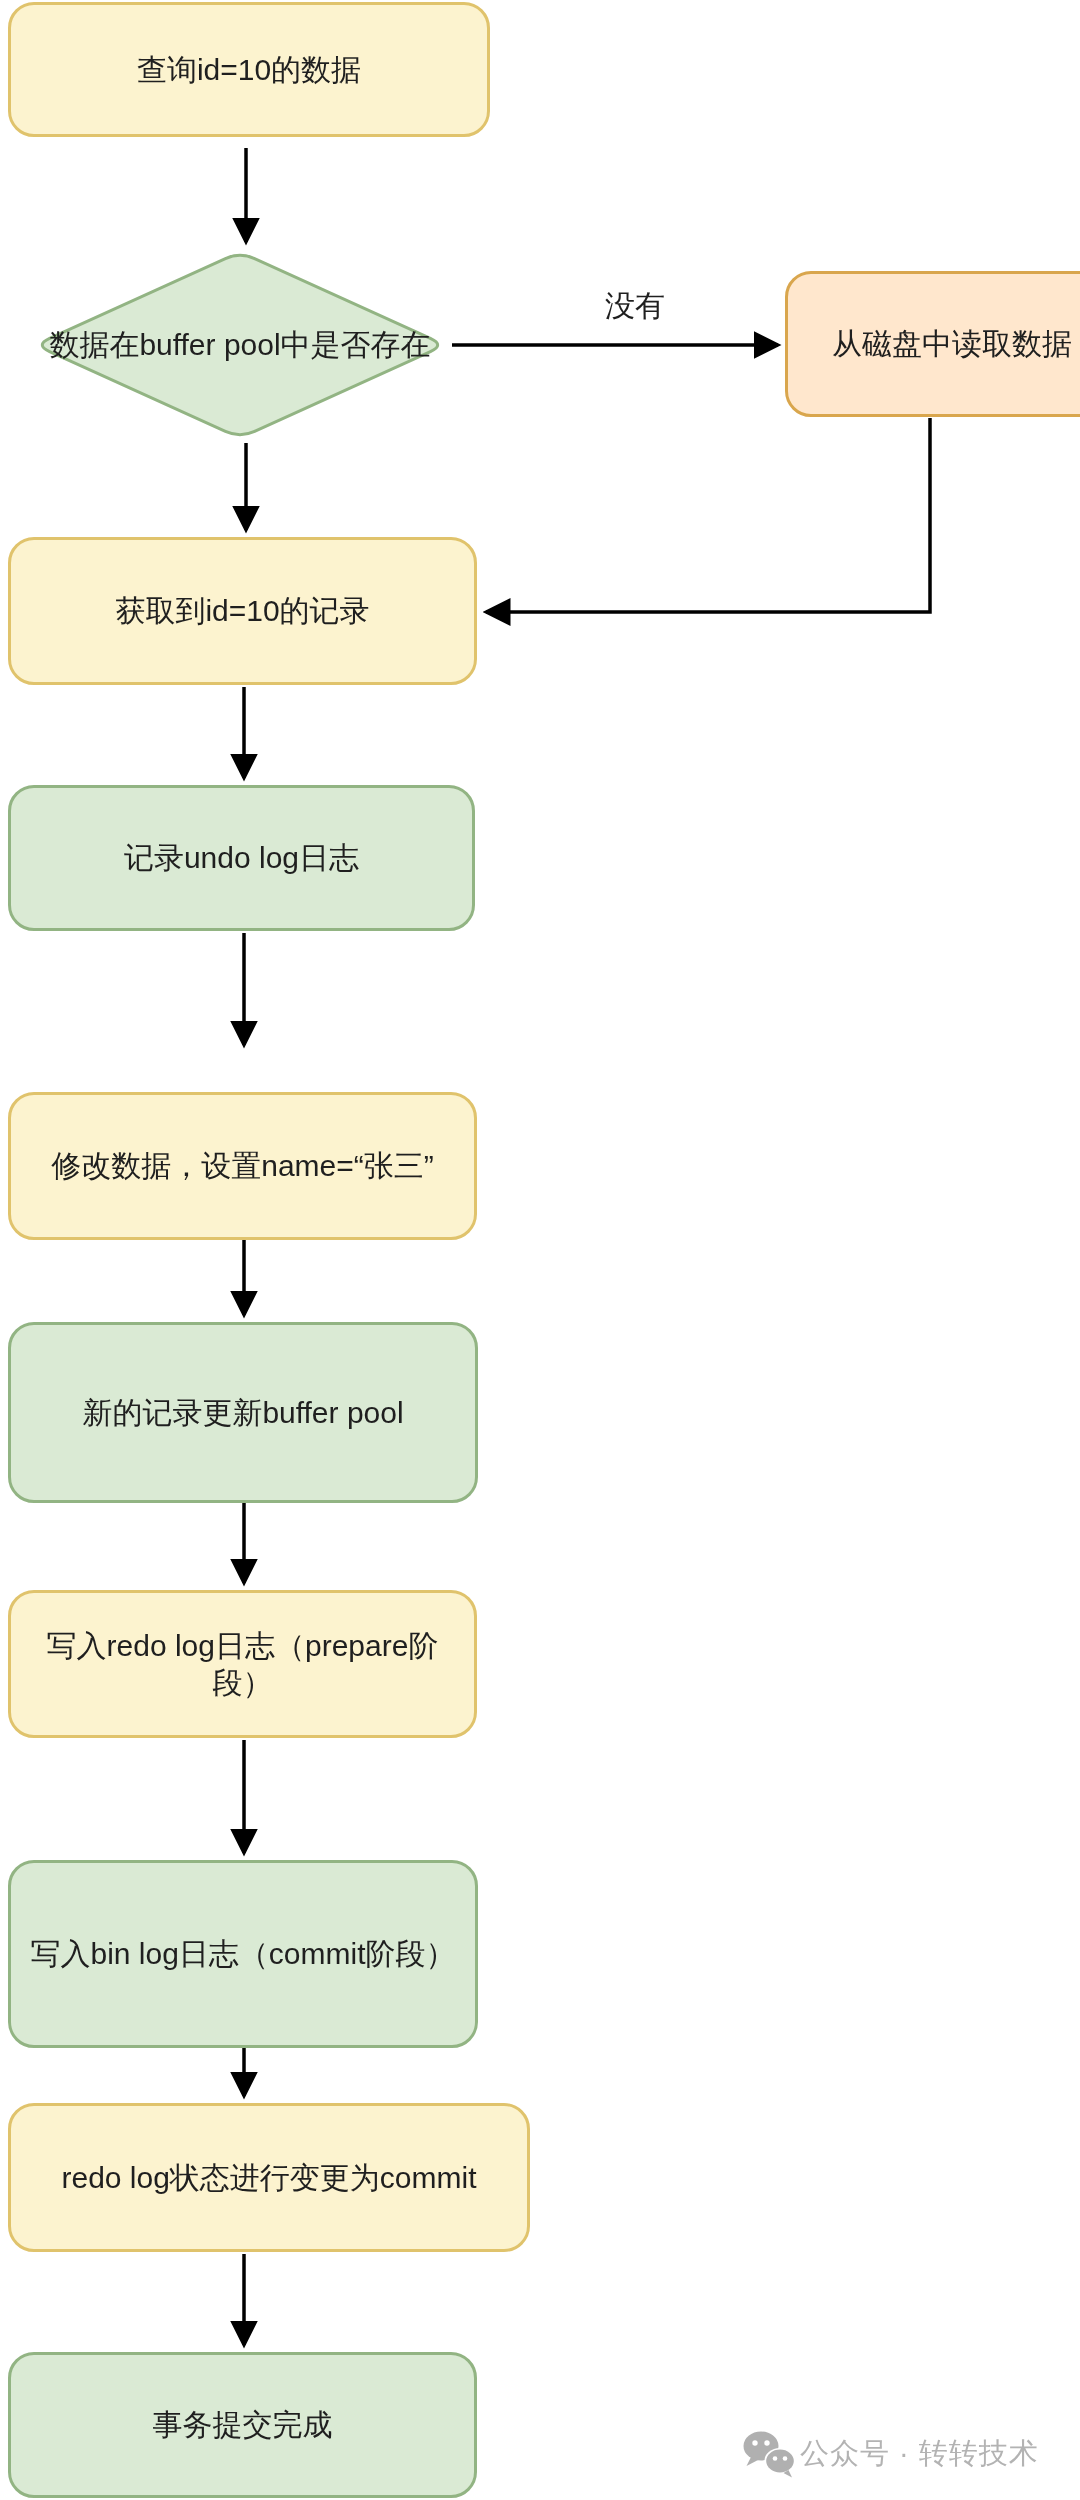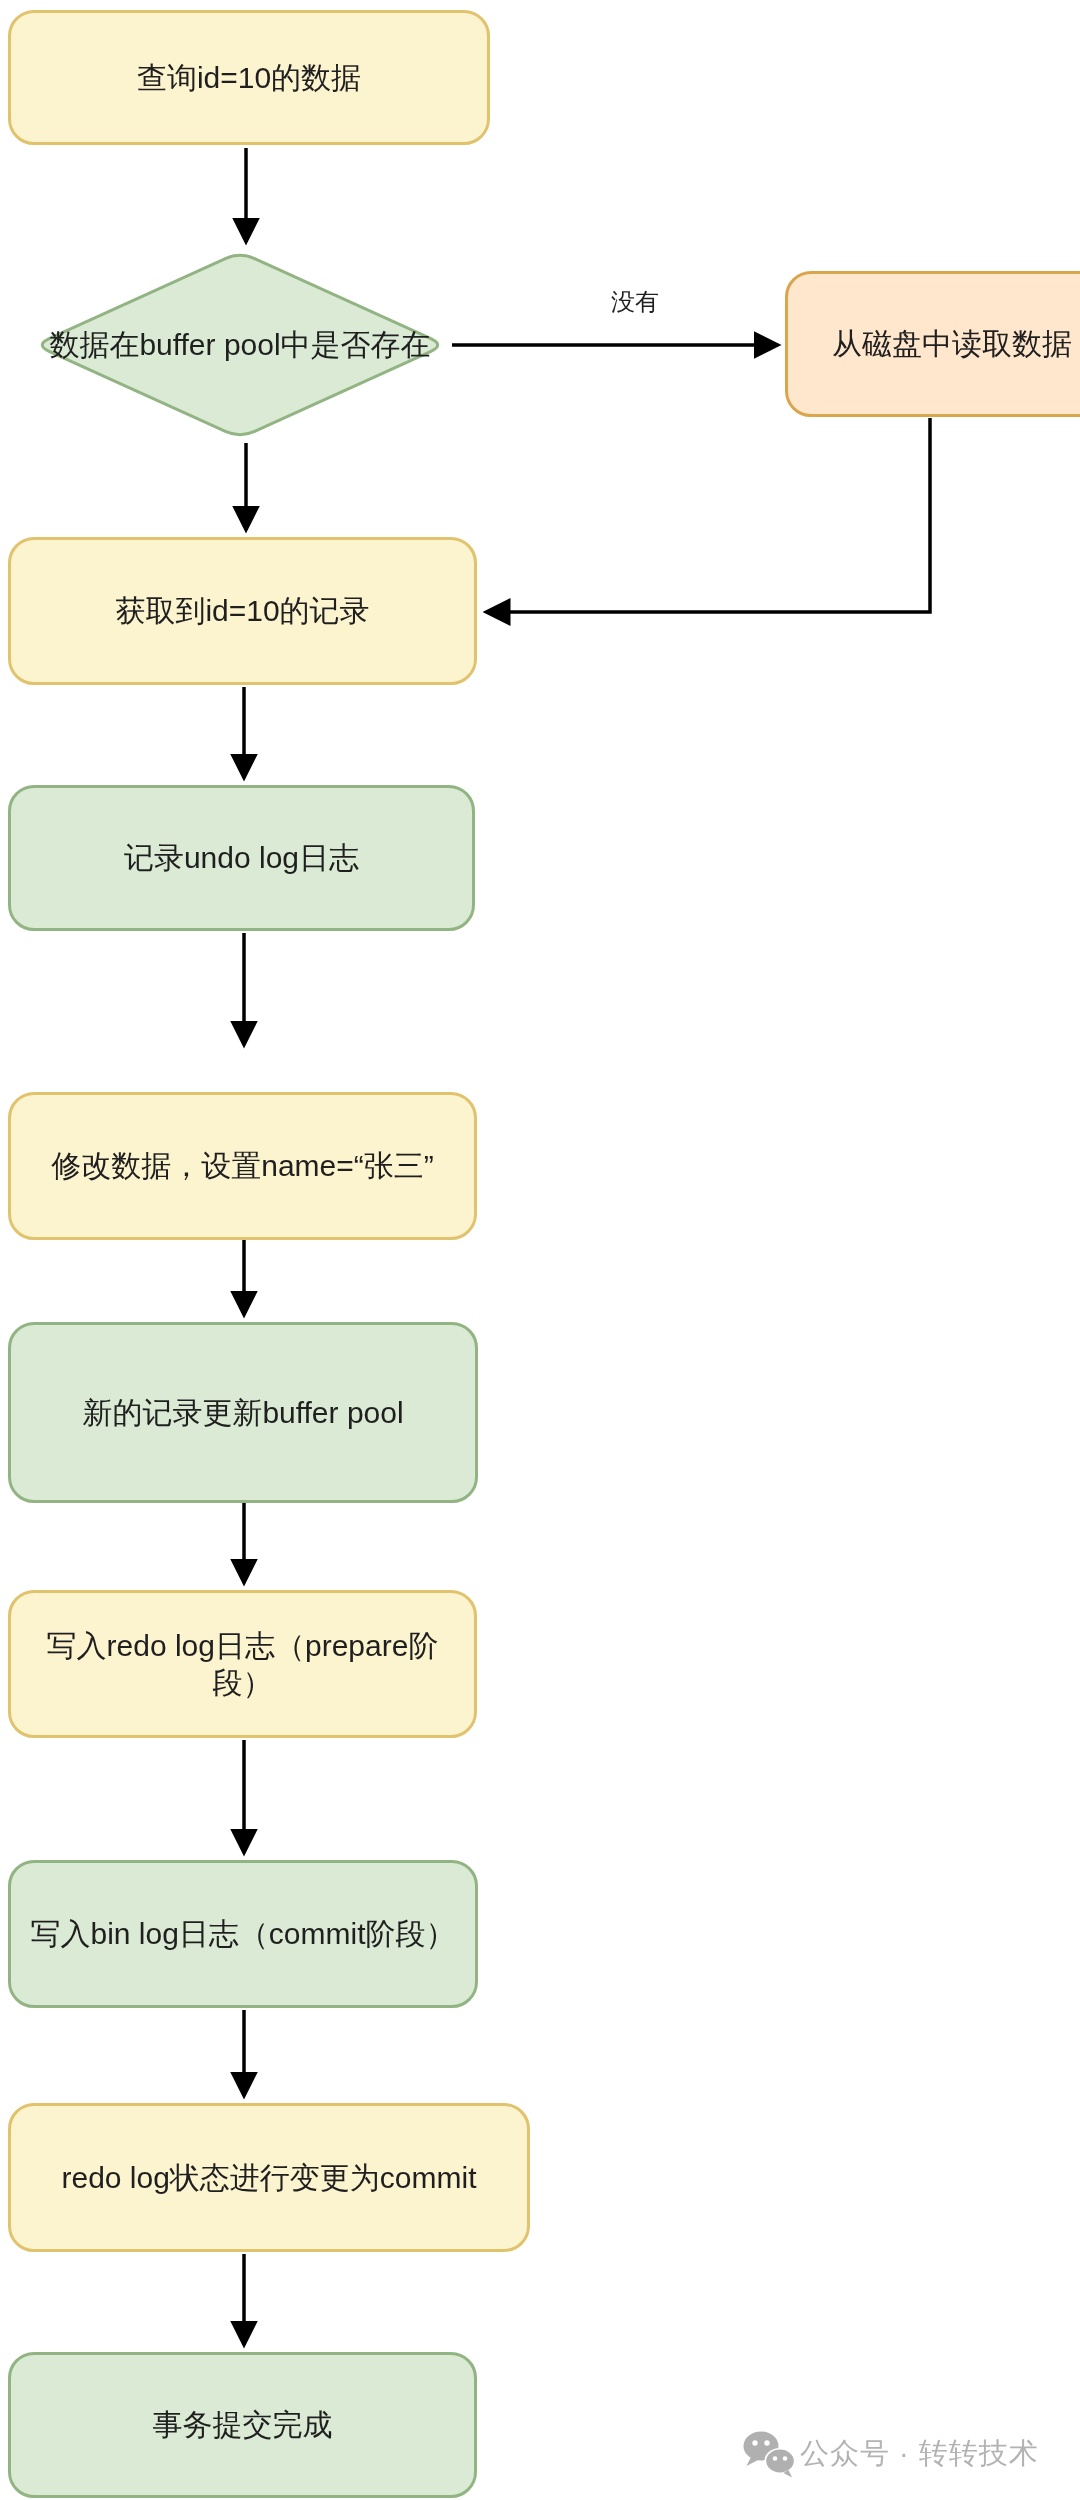--- a/index.html
+++ b/index.html
@@ -42,21 +42,21 @@
   .edges {
     position: absolute; left: 0; top: 0;
     width: 1080px; height: 2500px;
     pointer-events: none;
   }
   .edge-label {
     position: absolute;
     left: 585px; top: 286px;
     width: 100px;
     text-align: center;
-    font-size: 24px;
+    font-size: 30px;
     color: #1f1f1f;
   }
   .watermark {
     position: absolute;
     left: 742px; top: 2430px;
     display: flex;
     align-items: center;
     gap: 4px;
     color: #B3B3B3;
     font-size: 29px;
@@ -83,21 +83,21 @@
       <path d="M244 687 L244 778" marker-end="url(#ah)"></path>
       <path d="M244 933 L244 1045" marker-end="url(#ah)"></path>
       <path d="M244 1202 L244 1315" marker-end="url(#ah)"></path>
       <path d="M244 1472 L244 1583" marker-end="url(#ah)"></path>
       <path d="M244 1740 L244 1853" marker-end="url(#ah)"></path>
       <path d="M244 2010 L244 2096" marker-end="url(#ah)"></path>
       <path d="M244 2254 L244 2345" marker-end="url(#ah)"></path>
     </g>
   </svg>
 
-  <div class="node yellow" style="left:8px; top:10px; width:482px; height:135px;">
+  <div class="node yellow" style="left:8px; top:2px; width:482px; height:135px;">
     <span>查询id=10的数据</span>
   </div>
 
   <div class="diamond-wrap">
     <svg width="414" height="190" viewBox="0 0 414 190" xmlns="http://www.w3.org/2000/svg">
       <path d="M 192.4,8.6 Q 207,2 221.6,8.6 L 397.4,88.4 Q 412,95 397.4,101.6 L 221.6,181.4 Q 207,188 192.4,181.4 L 16.6,101.6 Q 2,95 16.6,88.4 Z" fill="#DAEAD4" stroke="#92B483" stroke-width="3"></path>
     </svg>
     <div class="diamond-label">数据在buffer pool中是否存在</div>
   </div>
 
@@ -120,21 +120,21 @@
   </div>
 
   <div class="node green" style="left:8px; top:1322px; width:470px; height:181px;">
     <span>新的记录更新buffer pool</span>
   </div>
 
   <div class="node yellow" style="left:8px; top:1590px; width:469px; height:148px;">
     <span>写入redo log日志（prepare阶段）</span>
   </div>
 
-  <div class="node green" style="left:8px; top:1860px; width:470px; height:148px;">
+  <div class="node green" style="left:8px; top:1860px; width:470px; height:188px;">
     <span>写入bin log日志（commit阶段）</span>
   </div>
 
   <div class="node yellow" style="left:8px; top:2103px; width:522px; height:149px;">
     <span>redo log状态进行变更为commit</span>
   </div>
 
   <div class="node green" style="left:8px; top:2352px; width:469px; height:146px;">
     <span>事务提交完成</span>
   </div>

